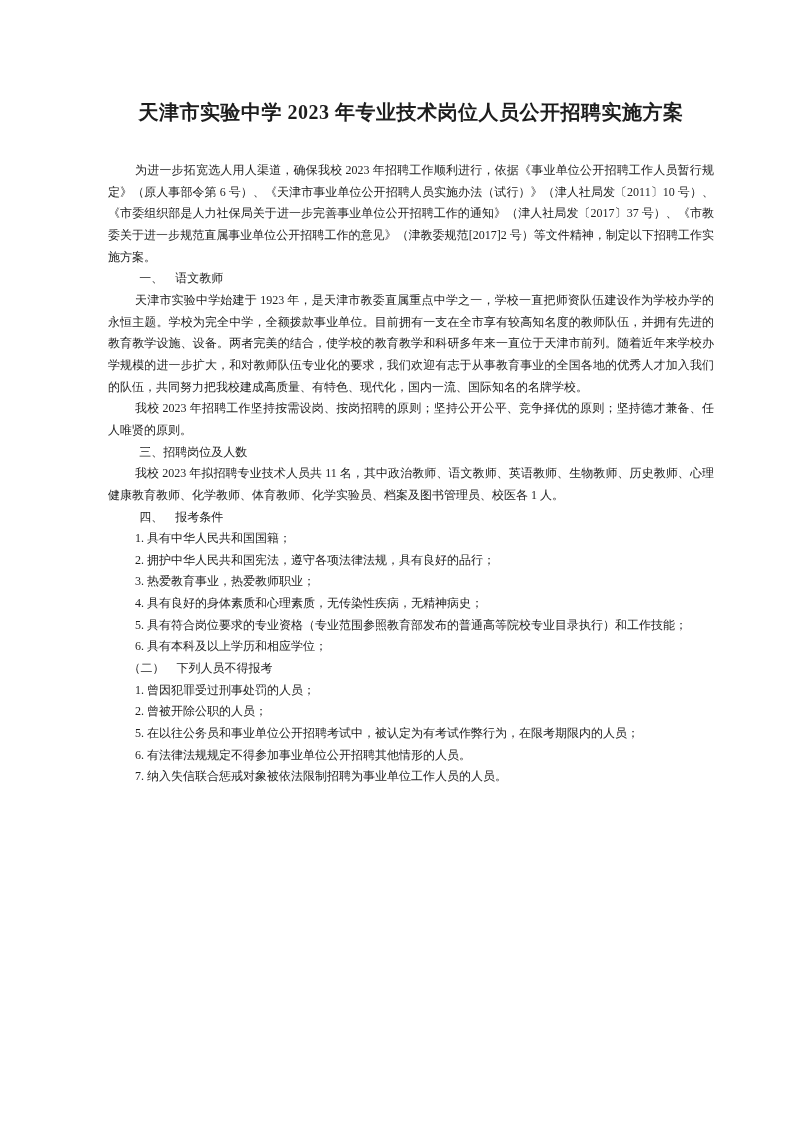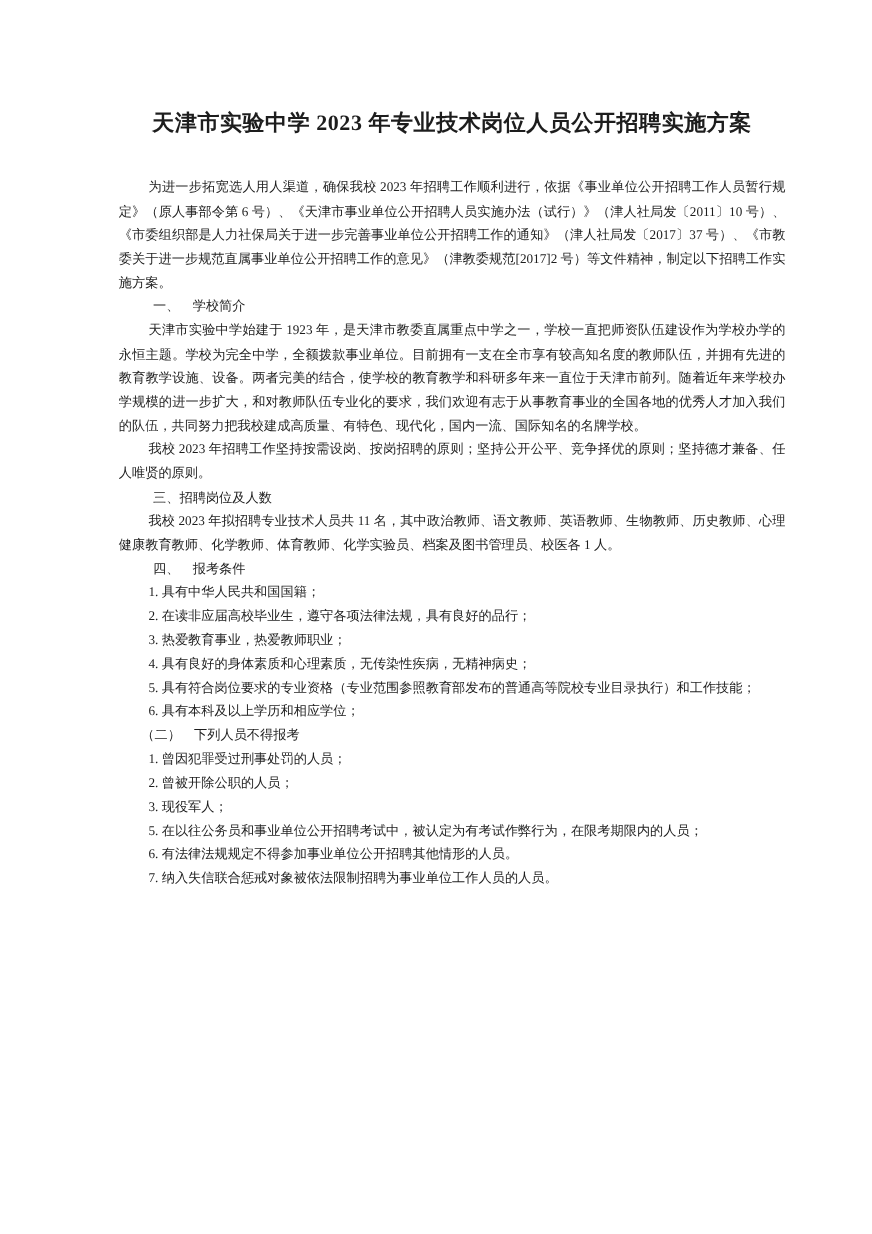--- a/index.html
+++ b/index.html
@@ -45,34 +45,33 @@
   .marker     { display: inline; }
 </style>
 </head>
 <body>
 
 <div class="page">
   <div class="content">
     <h1 class="title">天津市实验中学 2023 年专业技术岗位人员公开招聘实施方案</h1>
     <div>
         <div class="para">为进一步拓宽选人用人渠道，确保我校 2023 年招聘工作顺利进行，依据《事业单位公开招聘工作人员暂行规定》（原人事部令第 6 号）、《天津市事业单位公开招聘人员实施办法（试行）》（津人社局发〔2011〕10 号）、《市委组织部是人力社保局关于进一步完善事业单位公开招聘工作的通知》（津人社局发〔2017〕37 号）、《市教委关于进一步规范直属事业单位公开招聘工作的意见》（津教委规范[2017]2 号）等文件精神，制定以下招聘工作实施方案。</div>
-        <div class="heading">一、　学校简介</div>
+        <div class="heading">一、　语文教师</div>
         <div class="para">天津市实验中学始建于 1923 年，是天津市教委直属重点中学之一，学校一直把师资队伍建设作为学校办学的永恒主题。学校为完全中学，全额拨款事业单位。目前拥有一支在全市享有较高知名度的教师队伍，并拥有先进的教育教学设施、设备。两者完美的结合，使学校的教育教学和科研多年来一直位于天津市前列。随着近年来学校办学规模的进一步扩大，和对教师队伍专业化的要求，我们欢迎有志于从事教育事业的全国各地的优秀人才加入我们的队伍，共同努力把我校建成高质量、有特色、现代化，国内一流、国际知名的名牌学校。</div>
         <div class="para">我校 2023 年招聘工作坚持按需设岗、按岗招聘的原则；坚持公开公平、竞争择优的原则；坚持德才兼备、任人唯贤的原则。</div>
         <div class="heading">三、招聘岗位及人数</div>
         <div class="para">我校 2023 年拟招聘专业技术人员共 11 名，其中政治教师、语文教师、英语教师、生物教师、历史教师、心理健康教育教师、化学教师、体育教师、化学实验员、档案及图书管理员、校医各 1 人。</div>
         <div class="heading">四、　报考条件</div>
         <div class="list-item"><span class="marker">1.</span> <span>具有中华人民共和国国籍；</span></div>
-        <div class="list-item"><span class="marker">2.</span> <span>在读非应届高校毕业生，遵守各项法律法规，具有良好的品行；</span></div>
+        <div class="list-item"><span class="marker">2.</span> <span>拥护中华人民共和国宪法，遵守各项法律法规，具有良好的品行；</span></div>
         <div class="list-item"><span class="marker">3.</span> <span>热爱教育事业，热爱教师职业；</span></div>
         <div class="list-item"><span class="marker">4.</span> <span>具有良好的身体素质和心理素质，无传染性疾病，无精神病史；</span></div>
         <div class="list-item"><span class="marker">5.</span> <span>具有符合岗位要求的专业资格（专业范围参照教育部发布的普通高等院校专业目录执行）和工作技能；</span></div>
         <div class="list-item"><span class="marker">6.</span> <span>具有本科及以上学历和相应学位；</span></div>
         <div class="subheading">（二）　下列人员不得报考</div>
         <div class="list-item"><span class="marker">1.</span> <span>曾因犯罪受过刑事处罚的人员；</span></div>
         <div class="list-item"><span class="marker">2.</span> <span>曾被开除公职的人员；</span></div>
-        <div class="list-item"><span class="marker">3.</span> <span>现役军人；</span></div>
         <div class="list-item"><span class="marker">5.</span> <span>在以往公务员和事业单位公开招聘考试中，被认定为有考试作弊行为，在限考期限内的人员；</span></div>
         <div class="list-item"><span class="marker">6.</span> <span>有法律法规规定不得参加事业单位公开招聘其他情形的人员。</span></div>
         <div class="list-item"><span class="marker">7.</span> <span>纳入失信联合惩戒对象被依法限制招聘为事业单位工作人员的人员。</span></div>
       </div>
   </div>
 </div>
 
 </body></html>

